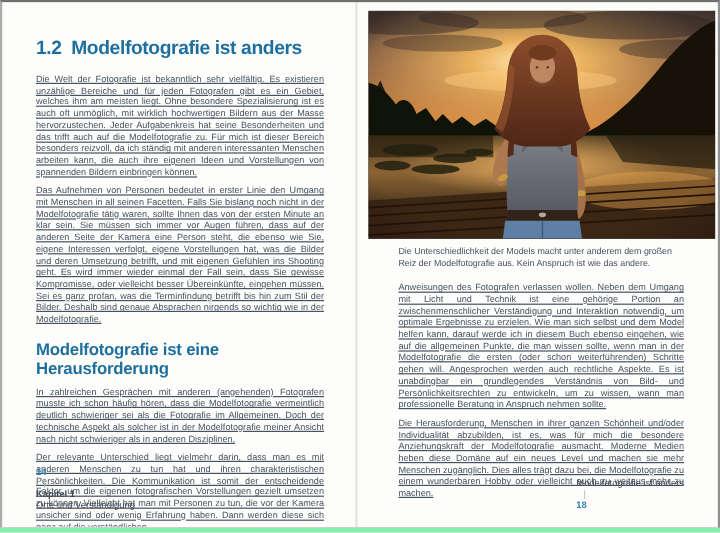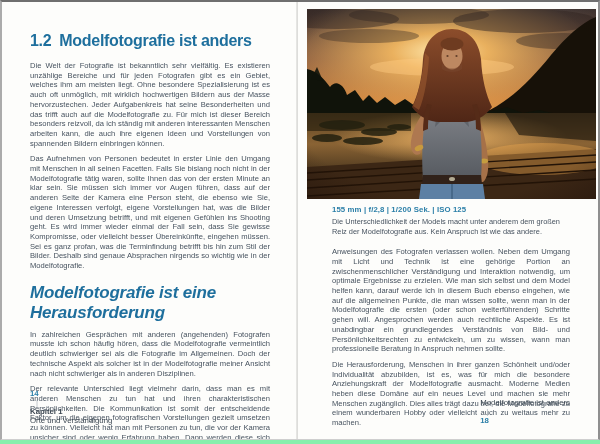--- a/index.html
+++ b/index.html
@@ -26,27 +26,28 @@
   }
 
   .lp-content { position: absolute; top: 30px; left: 28px; width: 240px; }
 
   .h1 {
     display: flex; gap: 8px; align-items: baseline;
     font-size: 16px; font-weight: bold; letter-spacing: -0.3px;
     color: #1e6f9d; margin-bottom: 11px;
   }
   .h2 {
-    font-size: 17px; font-weight: bold; letter-spacing: -0.2px;
-    color: #1e6f9d; margin: 12px 0 7px; font-style: italic;
+    font-size: 14px; font-weight: bold; letter-spacing: -0.2px;
+    color: #1e6f9d; margin: 12px 0 7px;
   }
   .body-p {
     font-size: 7.6px; line-height: 9.7px; color: #46525f;
     text-align: justify; hyphens: auto; -webkit-hyphens: auto;
     margin-bottom: 6px;
+    text-decoration: underline;
   }
 
   .footer {
     position: absolute; bottom: 14px; font-size: 7.8px; color: #3e4954;
     display: flex; align-items: baseline; white-space: nowrap; flex-direction: column;
   }
   .footer-left  { left: 28px; }
   .footer-right { right: 28px; }
   .pageno { color: #2b7fa8; font-weight: bold; }
   .sep { color: #a9b2b9; padding: 0 6px; }
@@ -204,21 +205,20 @@
             <path d="M120,95 C117,104 116,114 116,122 L121,120 C121,111 122,102 125,96 Z" fill="#552b18"></path>
             <path d="M170,95 C173,104 174,114 174,122 L169,120 C169,111 168,102 165,96 Z" fill="#552b18"></path>
             <ellipse cx="112" cy="139" rx="4.5" ry="2.6" fill="#c89a3e" transform="rotate(-24 112 139)"></ellipse>
           </g>
 
           <rect x="0" y="0" width="289" height="190" fill="url(#vig)"></rect>
         </svg>
       </div>
 
       <div class="rp-content">
-        <div class="exif">155 mm | f/2,8 | 1/200 Sek. | ISO 125</div>
         <div class="caption">Die Unterschiedlichkeit der Models macht unter anderem dem großen Reiz der Modelfotografie aus. Kein Anspruch ist wie das andere.</div>
         <p class="body-p">Anweisungen des Fotografen verlassen wollen. Neben dem Umgang mit Licht und Technik ist eine gehörige Portion an zwischenmenschlicher Verständigung und Interaktion notwendig, um optimale Ergebnisse zu erzielen. Wie man sich selbst und dem Model helfen kann, darauf werde ich in diesem Buch ebenso eingehen, wie auf die allgemeinen Punkte, die man wissen sollte, wenn man in der Modelfotografie die ersten (oder schon weiterführenden) Schritte gehen will. Angesprochen werden auch rechtliche Aspekte. Es ist unabdingbar ein grundlegendes Verständnis von Bild- und Persönlichkeitsrechten zu entwickeln, um zu wissen, wann man professionelle Beratung in Anspruch nehmen sollte.</p>
         <p class="body-p">Die Herausforderung, Menschen in ihrer ganzen Schönheit und/oder Individualität abzubilden, ist es, was für mich die besondere Anziehungskraft der Modelfotografie ausmacht. Moderne Medien heben diese Domäne auf ein neues Level und machen sie mehr Menschen zugänglich. Dies alles trägt dazu bei, die Modelfotografie zu einem wunderbaren Hobby oder vielleicht auch zu weitaus mehr zu machen.</p>
       </div>
 
       <div class="footer footer-right">
         <span>Modelfotografie ist anders</span>
         <span class="sep">|</span>
         <span class="pageno">18</span>
       </div>

